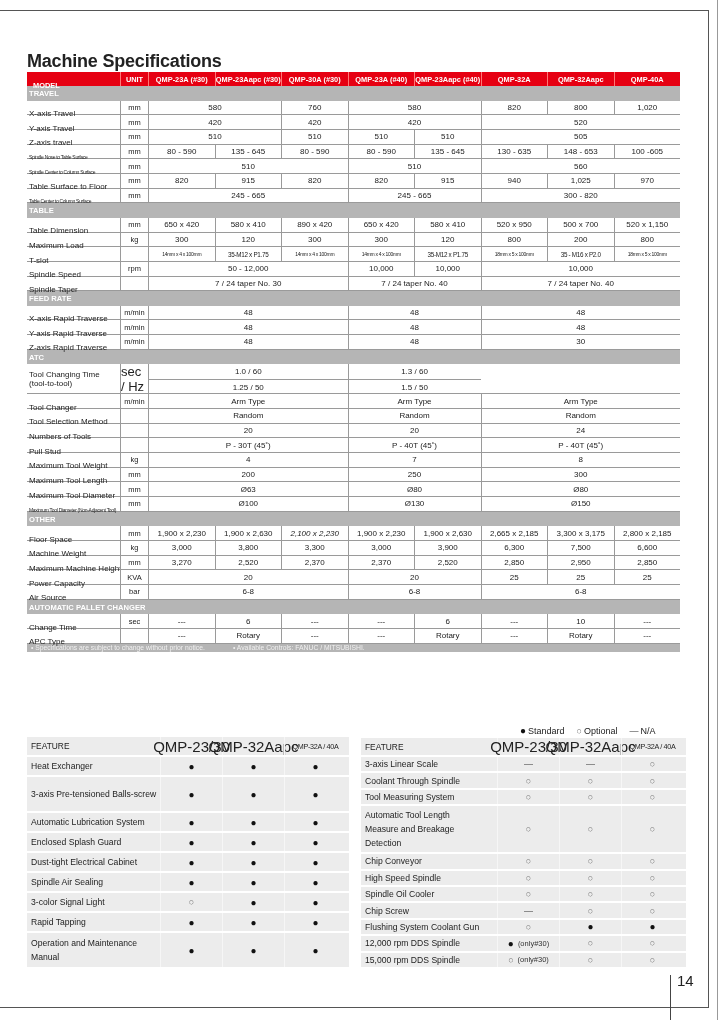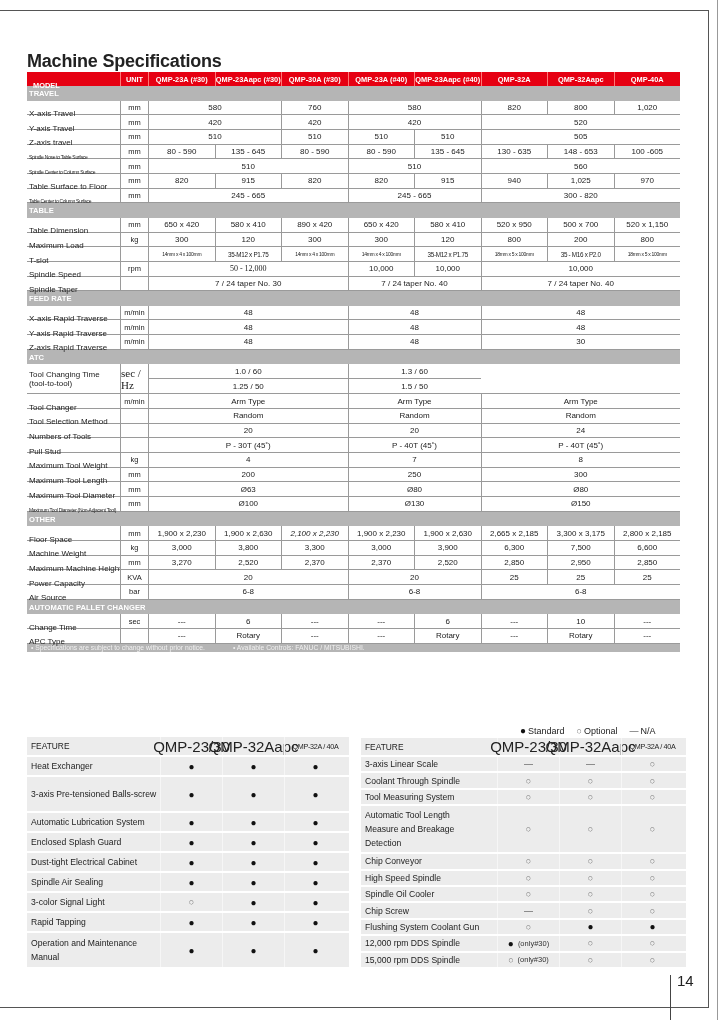--- a/index.html
+++ b/index.html
@@ -24,21 +24,21 @@
   .spec .row > div.micro { font-size: 5px; letter-spacing: -0.3px; }
   .spec .hdr { background: #e60012; color: #fff; font-weight: bold; border-bottom: none; height: 14px; }
   .spec .hdr > div { border-left: 1px solid #f77; font-size: 7.4px; }
   .spec .hdr > div.lbl { padding-left: 6px; border-left: none; }
   .spec .sect { background: #b5b5b5; color: #fff; font-weight: bold; font-size: 7.6px; height: 14.5px; padding-left: 2px; display: flex; align-items: center; border-bottom: none; }
   .spec .note { background: #b5b5b5; color: #f0f0f0; font-size: 6.8px; height: 8.5px; display: flex; align-items: center; padding-left: 4px; gap: 28px; }
 
   .atc-tct { display: grid; grid-template-columns: 93px 28px 199.5px 133px 199.5px; border-bottom: 1px solid #9a9a9a; height: 30px; font-size: 8px; }
   .atc-tct > div { border-left: 1px solid #9a9a9a; display: flex; align-items: center; justify-content: center; }
   .atc-tct > div.lbl { border-left: none; justify-content: flex-start; padding-left: 2px; line-height: 9px; }
-  .atc-tct > div.unit { font-size: 11px; font-family: Liberation Serif, serif; }
+  .atc-tct > div.unit { font-size: 13px; }
   .atc-tct .split { flex-direction: column; }
   .atc-tct .split span { flex: 1; width: 100%; display: flex; align-items: center; justify-content: center; }
   .atc-tct .split span:first-child { border-bottom: 1px solid #9a9a9a; }
 
   
   .legend { position: absolute; left: 520px; top: 725px; font-size: 9px; color: #222; display: flex; gap: 12px; }
   .legend span { display: inline-flex; align-items: center; gap: 2px; }
 
   
   .feat { position: absolute; background: #ececec; font-size: 8.6px; }
@@ -176,21 +176,21 @@
       <div class="micro" style="grid-column: 5 / span 1;">14mm x 4 x 100mm</div>
       <div class="micro" style="grid-column: 6 / span 1;">14mm x 4 x 100mm</div>
       <div class="mini" style="grid-column: 7 / span 1;">35-M12 x P1.75</div>
       <div class="micro" style="grid-column: 8 / span 1;">18mm x 5 x 100mm</div>
       <div class="mini" style="grid-column: 9 / span 1;">35 - M16 x P2.0</div>
       <div class="micro" style="grid-column: 10 / span 1;">18mm x 5 x 100mm</div>
     </div>
     <div class="row">
       <div class="lbl ">Spindle Speed</div>
       <div style="font-size: 7.5px;">rpm</div>
-      <div style="grid-column: 3 / span 3; font-family: Liberation Serif, serif;">50 - 12,000</div>
+      <div style="grid-column: 3 / span 3;">50 - 12,000</div>
       <div style="grid-column: 6 / span 1;">10,000</div>
       <div style="grid-column: 7 / span 1;">10,000</div>
       <div style="grid-column: 8 / span 3;">10,000</div>
     </div>
     <div class="row">
       <div class="lbl ">Spindle Taper</div>
       <div style="font-size: 7.5px;"></div>
       <div style="grid-column: 3 / span 3;">7 / 24 taper No. 30</div>
       <div style="grid-column: 6 / span 2;">7 / 24 taper No. 40</div>
       <div style="grid-column: 8 / span 3;">7 / 24 taper No. 40</div>

